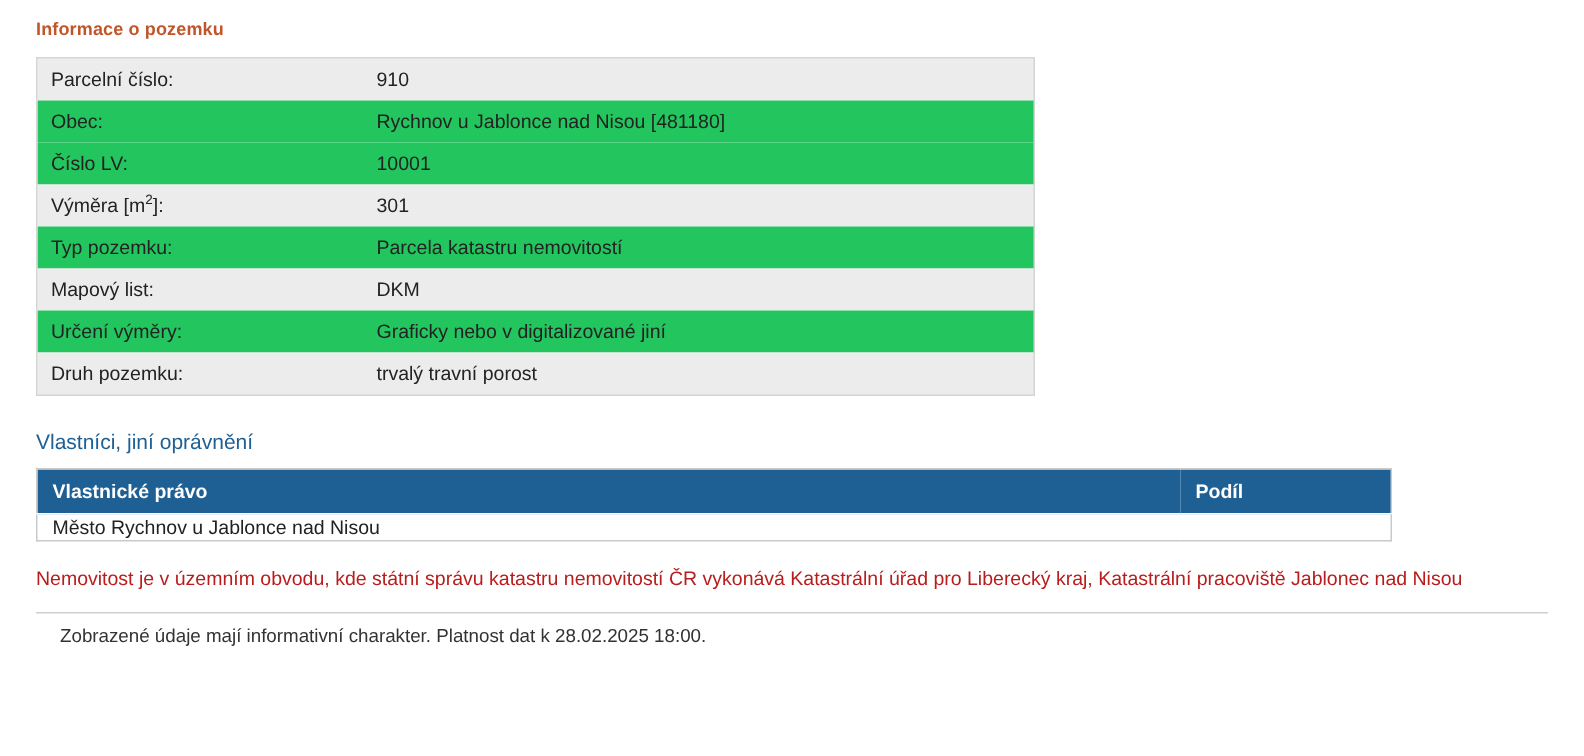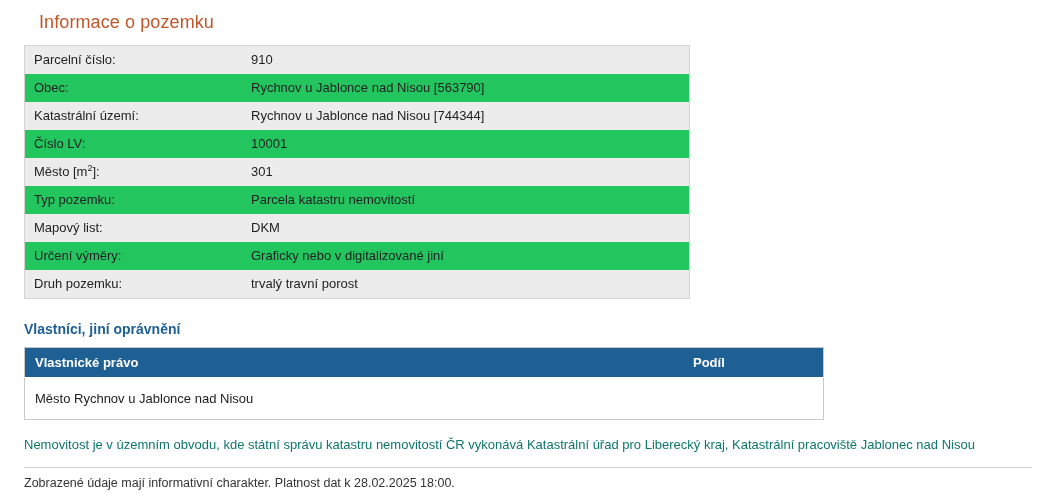--- a/index.html
+++ b/index.html
@@ -15,29 +15,29 @@
     color: #222222;
     overflow: hidden;
   }
   .page {
     padding: 8px 24px 0 24px;
     box-sizing: border-box;
     width: 1056px;
   }
   h1.section-title {
     color: #c0562a;
-    font-size: 18px;
-    font-weight: normal;
-    margin: 4px 0 12px 15px;
+    font-size: 12px;
+    font-weight: bold;
+    margin: 4px 0 12px 0;
     letter-spacing: 0.1px;
   }
   h2.section-title-2 {
     color: #1f6094;
     font-size: 14px;
-    font-weight: bold;
+    font-weight: normal;
     margin: 22px 0 10px 0;
   }
   
   table.parcel {
     border-collapse: collapse;
     width: 640px;
     border: 1px solid #d4d4d4;
     table-layout: fixed;
   }
   table.parcel tr {
@@ -61,90 +61,86 @@
     width: 430px;
   }
   sup {
     font-size: 9px;
     vertical-align: super;
     line-height: 0;
   }
   
   table.owners {
     border-collapse: collapse;
-    width: 800px;
+    width: 904px;
     border: 1px solid #c9c9c9;
     table-layout: fixed;
   }
   table.owners thead th {
     background: #1f6094;
     color: #ffffff;
     font-size: 13px;
     font-weight: bold;
     padding: 7px 10px;
     text-align: left;
   }
   table.owners thead th.right {
     text-align: left;
     width: 120px;
   }
   table.owners tbody td {
     background: #ffffff;
-    padding: 13px 10px;
+    padding: 1px 10px;
     font-size: 13px;
     color: #222;
     border-top: 1px solid #ffffff;
   }
   table.owners tbody td.right {
     text-align: right;
   }
   p.note {
     margin: 16px 0 0 0;
     font-size: 13px;
-    color: #0f766e;
+    color: #b91c1c;
     line-height: 17px;
   }
   .divider {
     margin-top: 14px;
     border-top: 1px solid #cfcfcf;
     width: 1008px;
   }
   p.footnote {
-    margin: 8px 0 0 0;
+    margin: 8px 0 0 16px;
     font-size: 12.5px;
     color: #333;
   }
 </style>
 </head>
 <body>
 
 <div class="page">
 
   <h1 class="section-title">Informace o pozemku</h1>
 
   <table class="parcel">
     <tbody>
       <tr>
         <td class="label">Parcelní číslo:</td>
         <td class="value">910</td>
       </tr>
       <tr class="alt">
         <td class="label">Obec:</td>
-        <td class="value">Rychnov u Jablonce nad Nisou [563790]</td>
-      </tr>
-      <tr>
-        <td class="label">Katastrální území:</td>
-        <td class="value">Rychnov u Jablonce nad Nisou [744344]</td>
+        <td class="value">Rychnov u Jablonce nad Nisou [481180]</td>
       </tr>
       <tr class="alt">
         <td class="label">Číslo LV:</td>
         <td class="value">10001</td>
       </tr>
       <tr>
-        <td class="label"><span>Město [m</span><sup>2</sup><span>]:</span></td>
+        <td class="label"><span>Výměra [m</span><sup>2</sup><span>]:</span></td>
         <td class="value">301</td>
       </tr>
       <tr class="alt">
         <td class="label">Typ pozemku:</td>
         <td class="value">Parcela katastru nemovitostí</td>
       </tr>
       <tr>
         <td class="label">Mapový list:</td>
         <td class="value">DKM</td>
       </tr>

